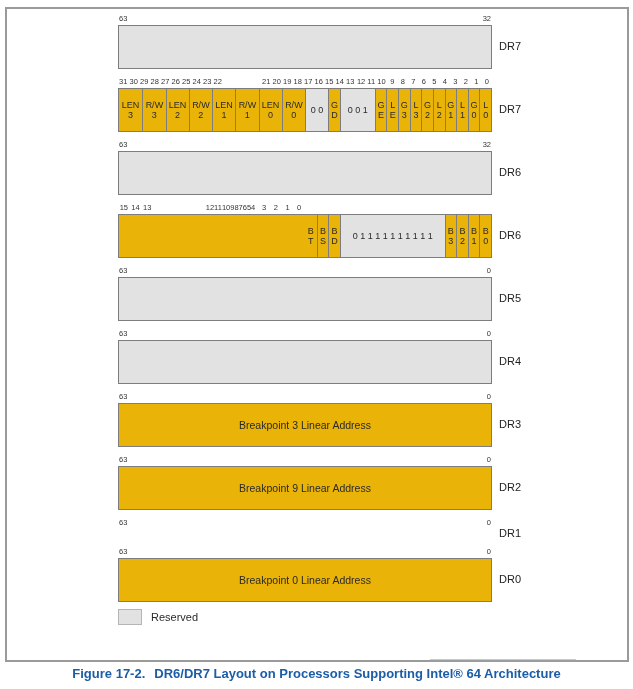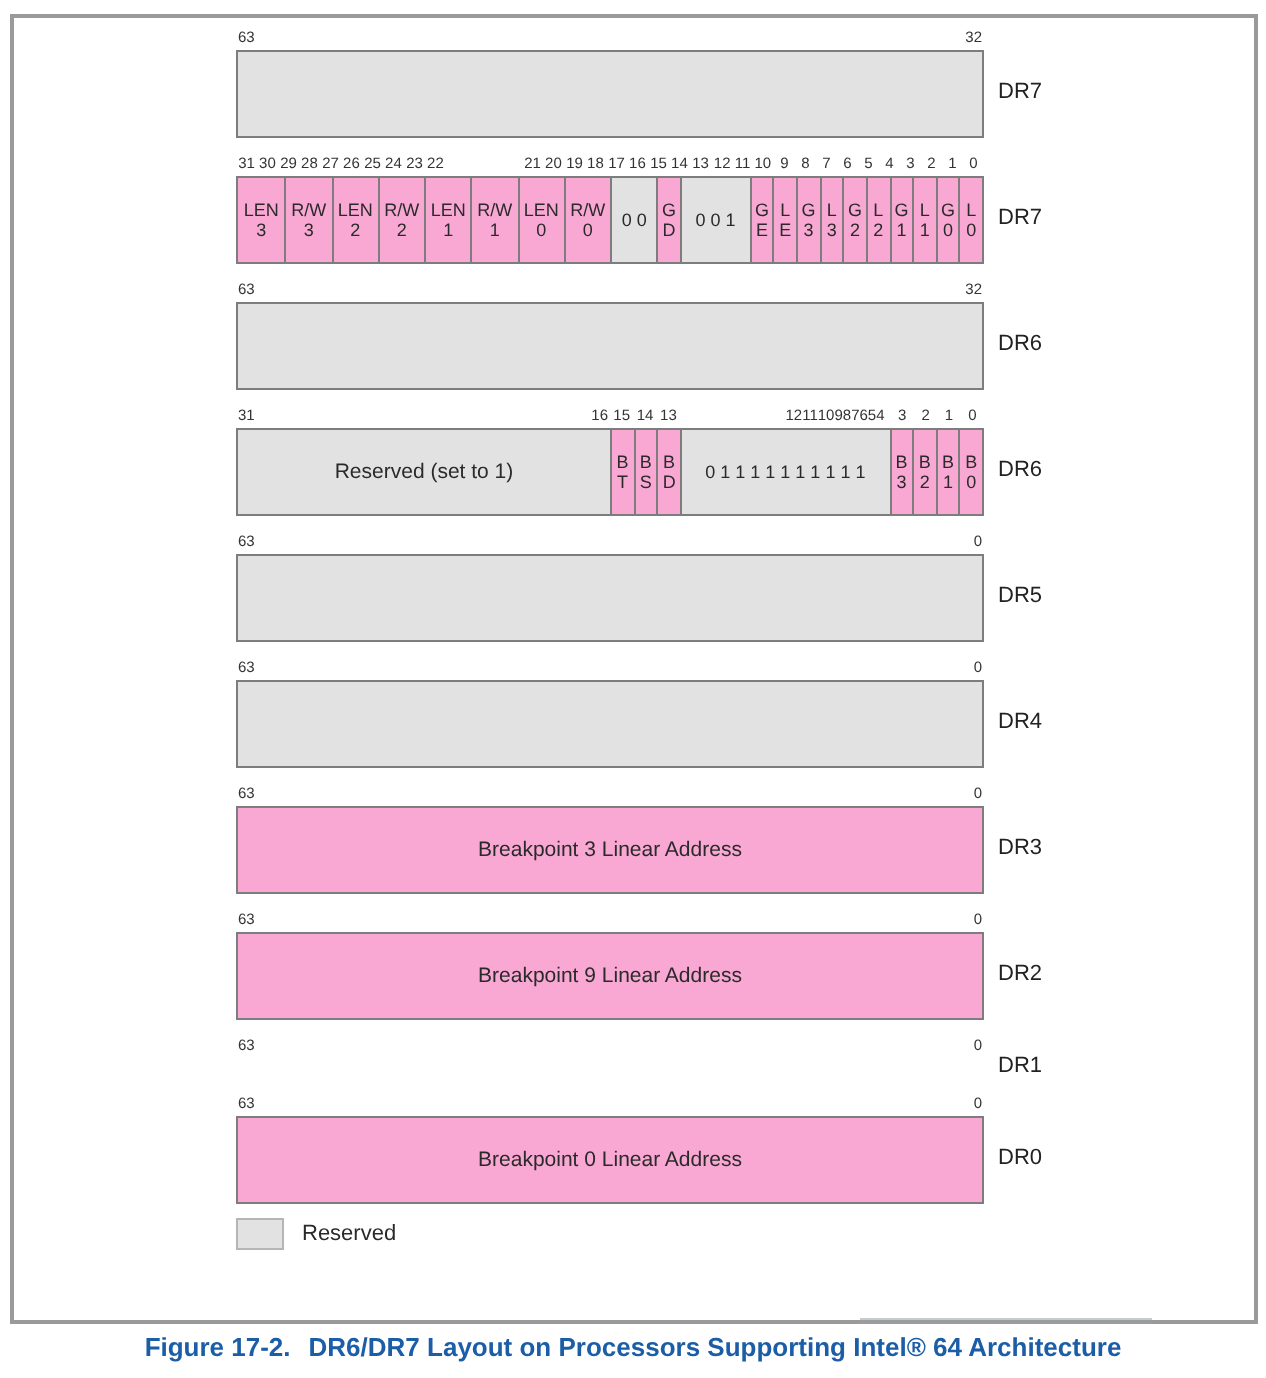--- a/index.html
+++ b/index.html
@@ -11,21 +11,21 @@
   .reg-row{margin-bottom:7px;display:flex;align-items:stretch;}
   .box-wrap{width:374px;flex:0 0 374px;}
   .bit-header{height:12px;font-size:7.5px;line-height:12px;color:#333;display:flex;}
   .bit-header.split{justify-content:space-between;padding:0 1px;}
   .hseg{display:flex;box-sizing:border-box;overflow:hidden;}
   .hseg.center{justify-content:center;}
   .hseg.edges{justify-content:space-between;padding:0 1px;}
   .hseg.spread{justify-content:space-between;padding:0 3px;}
   .bit-num{white-space:nowrap;}
   .reg-box{height:44px;box-sizing:border-box;border:1px solid var(--line,#7d7d7d);
-        background:#f9a8d4;display:flex;justify-content:flex-end;}
+        background:#eab308;display:flex;justify-content:flex-end;}
   .cell{box-sizing:border-box;border-left:1px solid var(--line,#7d7d7d);
         display:flex;align-items:center;justify-content:center;text-align:center;overflow:hidden;}
   .cell:first-child{border-left:none;}
   .cell.shaded{background:var(--reserved,#e2e2e2);}
   .cell-label{white-space:pre-line;font-size:9px;line-height:10px;color:#2a2a2a;}
   .cell-label.big{font-size:10.5px;line-height:12px;}
   .reg-name{align-self:center;padding-top:10px;margin-left:7px;font-size:11px;color:#222;
         white-space:nowrap;}
   #legend{display:flex;align-items:center;margin-top:3px;}
   #legend-swatch{width:22px;height:14px;background:var(--reserved,#e2e2e2);
@@ -217,24 +217,20 @@
           </div>
           <div class="reg-box">
             <div class="cell shaded" style="width: 100%;"></div>
           </div>
         </div>
         <div class="reg-name">DR6</div>
       </div>
       <div class="reg-row">
         <div class="box-wrap">
           <div class="bit-header">
-            <div class="hseg edges" style="width: 50%;">
-              <span class="bit-num">31</span>
-              <span class="bit-num">16</span>
-            </div>
             <div class="hseg center" style="width: 3.125%;">
               <span class="bit-num">15</span>
             </div>
             <div class="hseg center" style="width: 3.125%;">
               <span class="bit-num">14</span>
             </div>
             <div class="hseg center" style="width: 3.125%;">
               <span class="bit-num">13</span>
             </div>
             <div class="hseg spread" style="width: 28.125%; justify-content: flex-end;">
@@ -255,23 +251,20 @@
               <span class="bit-num">2</span>
             </div>
             <div class="hseg center" style="width: 3.125%;">
               <span class="bit-num">1</span>
             </div>
             <div class="hseg center" style="width: 3.125%;">
               <span class="bit-num">0</span>
             </div>
           </div>
           <div class="reg-box">
-            <div class="cell shaded" style="width: 50%;">
-              <span class="cell-label big">Reserved (set to 1)</span>
-            </div>
             <div class="cell" style="width: 3.125%;">
               <span class="cell-label">B
 T</span>
             </div>
             <div class="cell" style="width: 3.125%;">
               <span class="cell-label">B
 S</span>
             </div>
             <div class="cell" style="width: 3.125%;">
               <span class="cell-label">B

